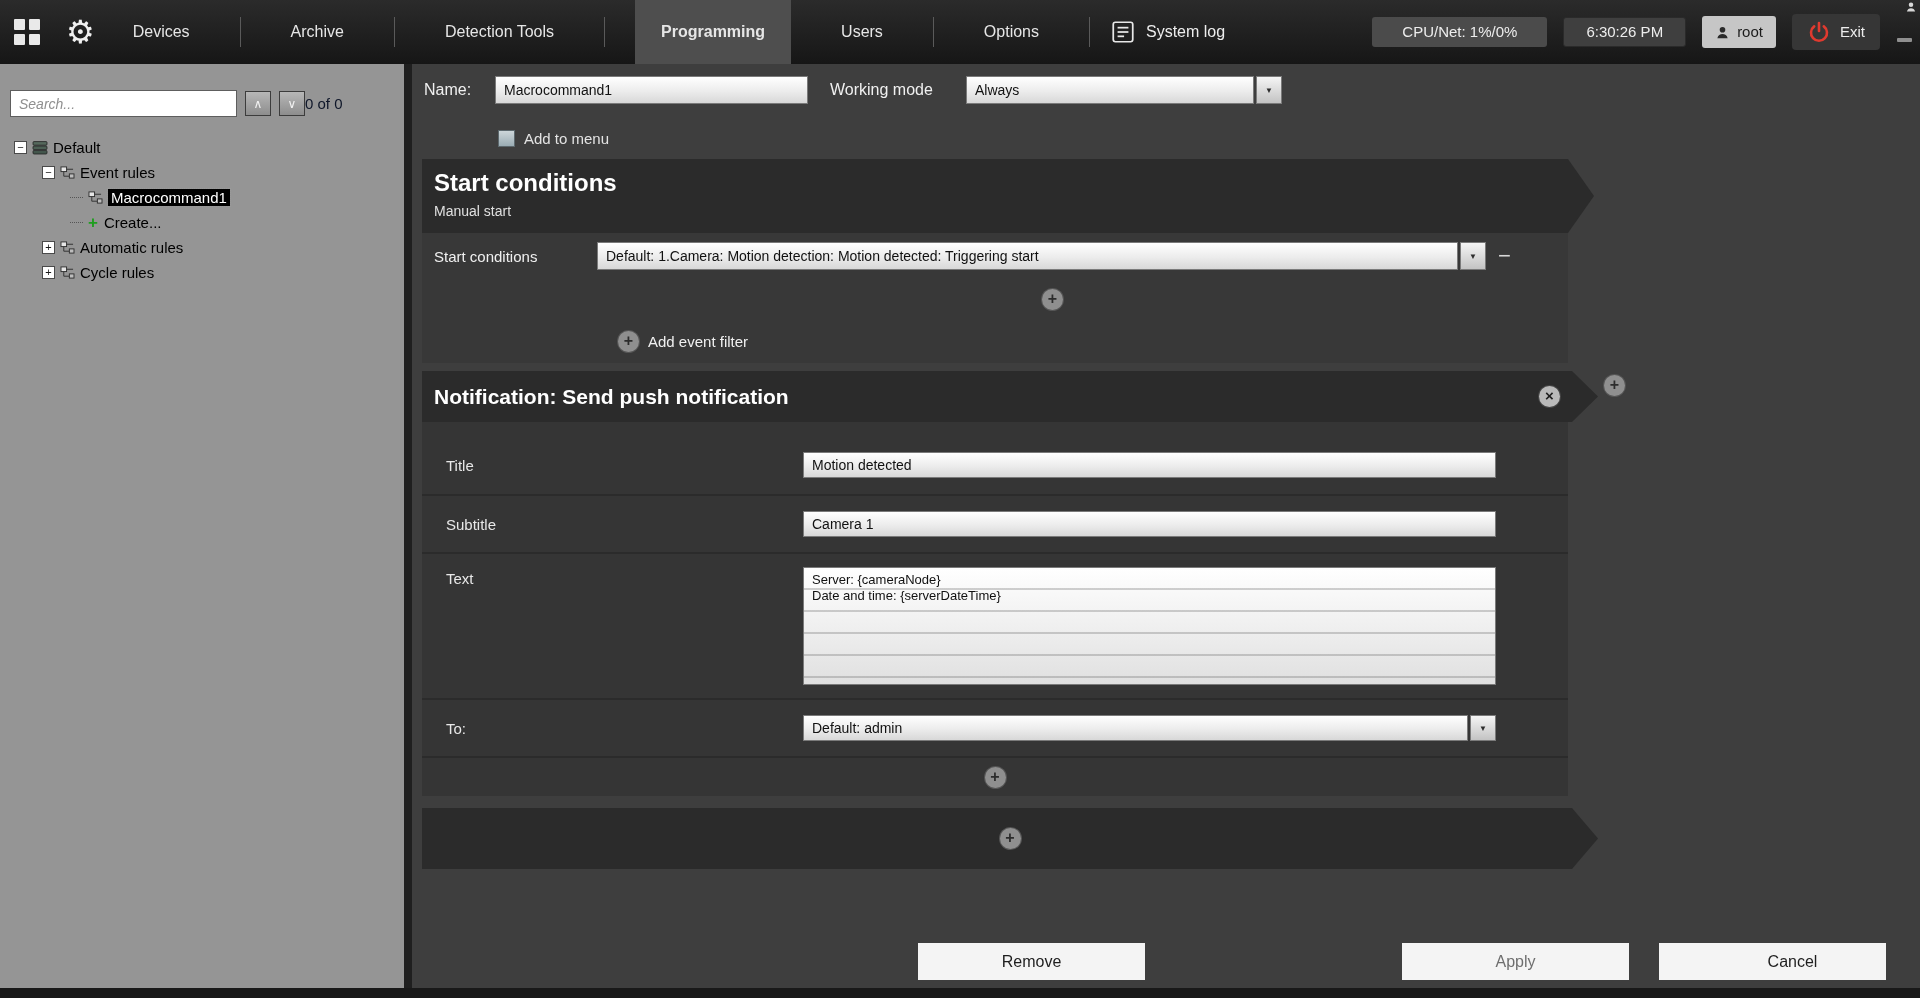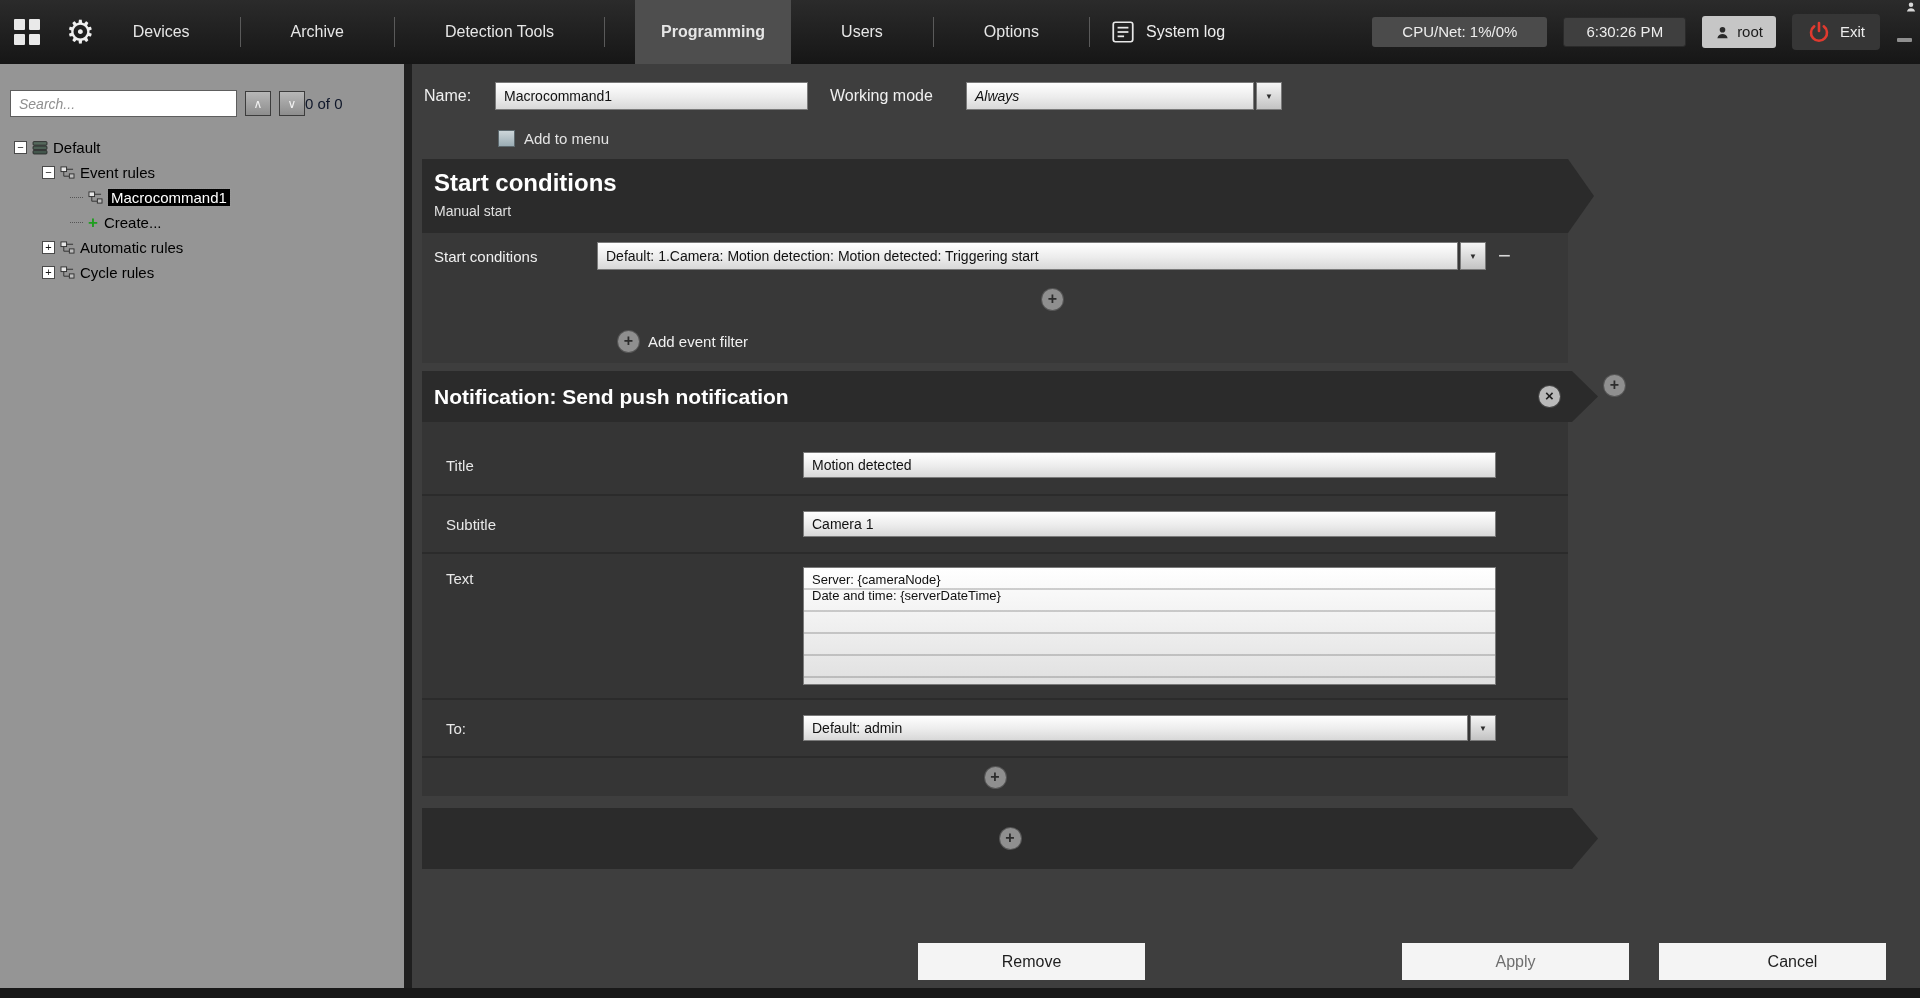--- a/index.html
+++ b/index.html
@@ -58,26 +58,26 @@
 
   .field { background:linear-gradient(#ffffff 0%,#ececec 55%,#d8d8d8 100%); border:1px solid #7a7a7a;
            color:#111; font-size:14px; height:28px; padding:0 8px; font-family:"Liberation Sans",sans-serif; }
   .ddfield { background:linear-gradient(#ffffff 0%,#ececec 55%,#d8d8d8 100%); border:1px solid #7a7a7a;
              color:#111; font-size:14px; height:28px; line-height:26px; padding:0 8px; overflow:hidden;
              white-space:nowrap; cursor:pointer; }
   .ddbtn { width:26px; height:28px; margin-left:2px; background:linear-gradient(#f5f5f5,#c3c3c3);
            border:1px solid #7a7a7a; display:flex; align-items:center; justify-content:center;
            font-size:8px; color:#2d2d2d; cursor:pointer; flex:none; }
 
-  .name-row { position:absolute; left:12px; top:18px; display:flex; align-items:center; }
+  .name-row { position:absolute; left:12px; top:12px; display:flex; align-items:center; }
   .lbl { font-size:16px; color:#f0f0f0; }
   .name-row .lbl1 { width:71px; }
   .name-input { width:313px; }
   .wm-label { margin-left:22px; width:136px; }
-  .wm-dd { width:288px;font-style:italic; }
+  .wm-dd { width:288px; }
 
   .addmenu-row { position:absolute; left:86px; top:66px; display:flex; align-items:center; gap:9px; }
   .checkbox { width:17px; height:17px; background:linear-gradient(#cdd6d9,#9aacb4); border:1px solid #5c686d; cursor:pointer; }
   .addmenu-row .lbl { font-size:15px; color:#e3e3e3; }
 
   .banner { position:absolute; background:#2b2b2b;
             clip-path: polygon(0 0, calc(100% - 26px) 0, 100% 50%, calc(100% - 26px) 100%, 0 100%); }
   .start-banner { left:10px; top:95px; width:1172px; height:74px; padding:10px 0 0 12px; }
   .start-banner .btitle { font-size:24px; font-weight:bold; color:#fff; }
   .start-banner .bsub   { font-size:14px; color:#e0e0e0; margin-top:6px; }

